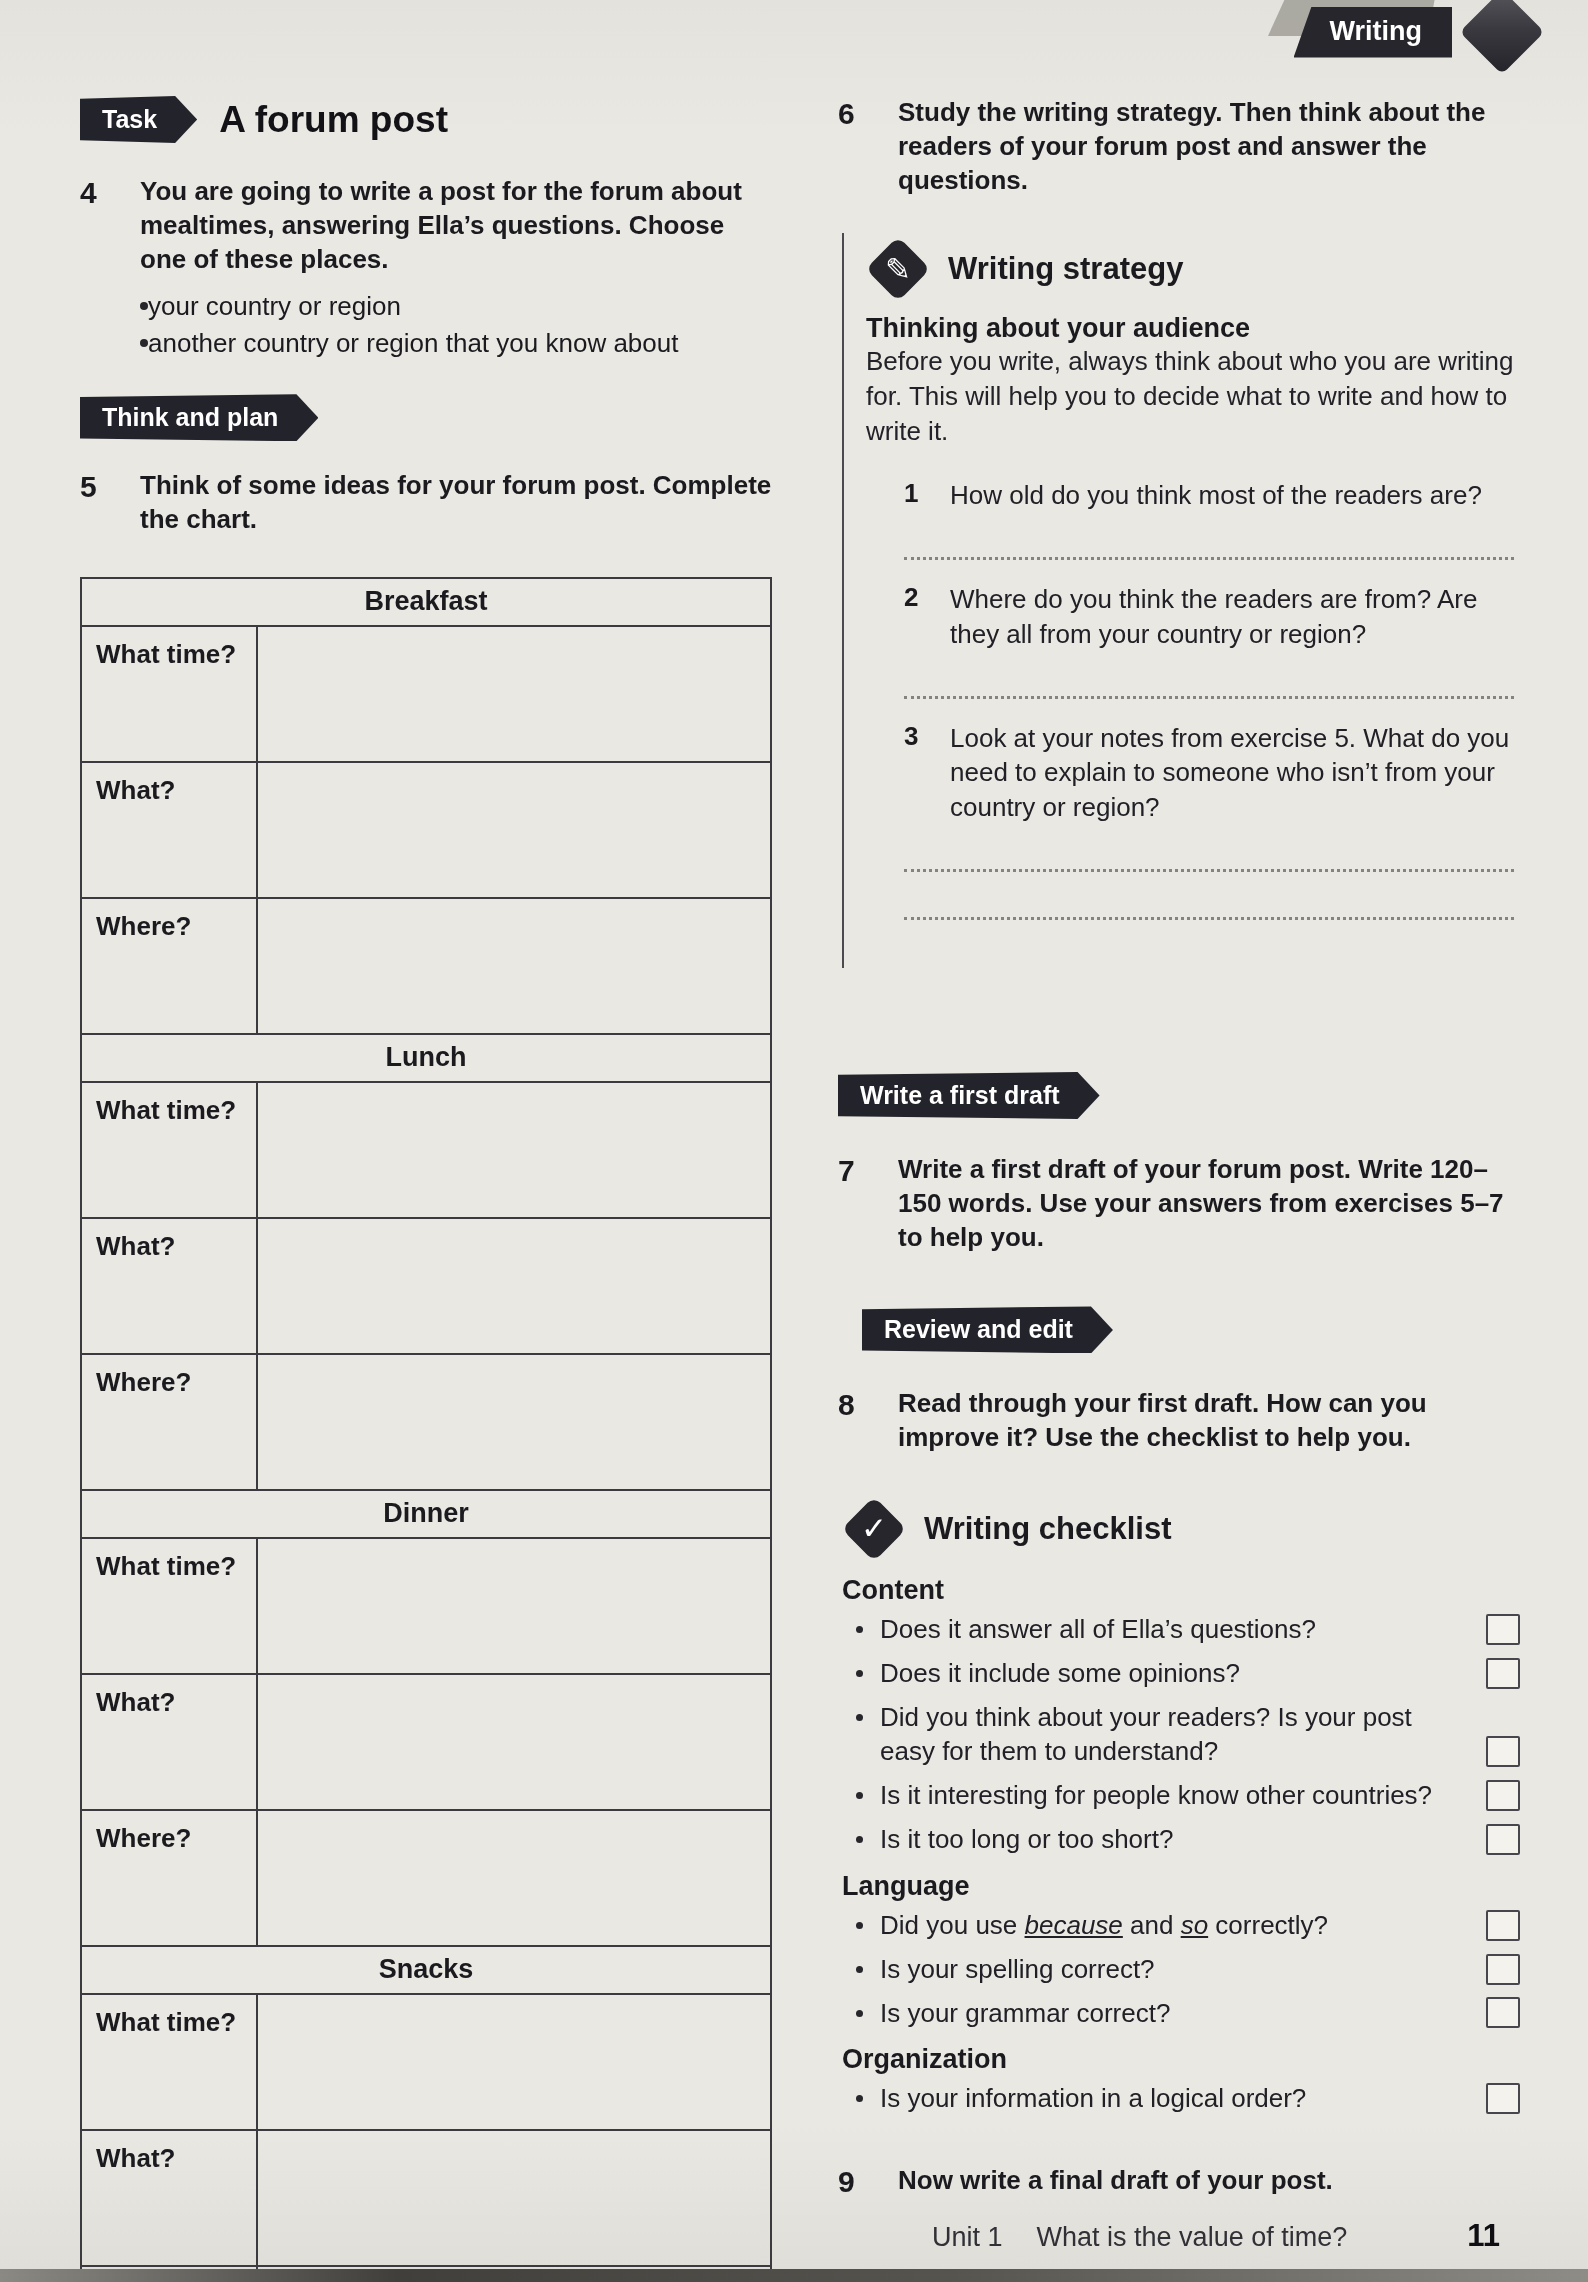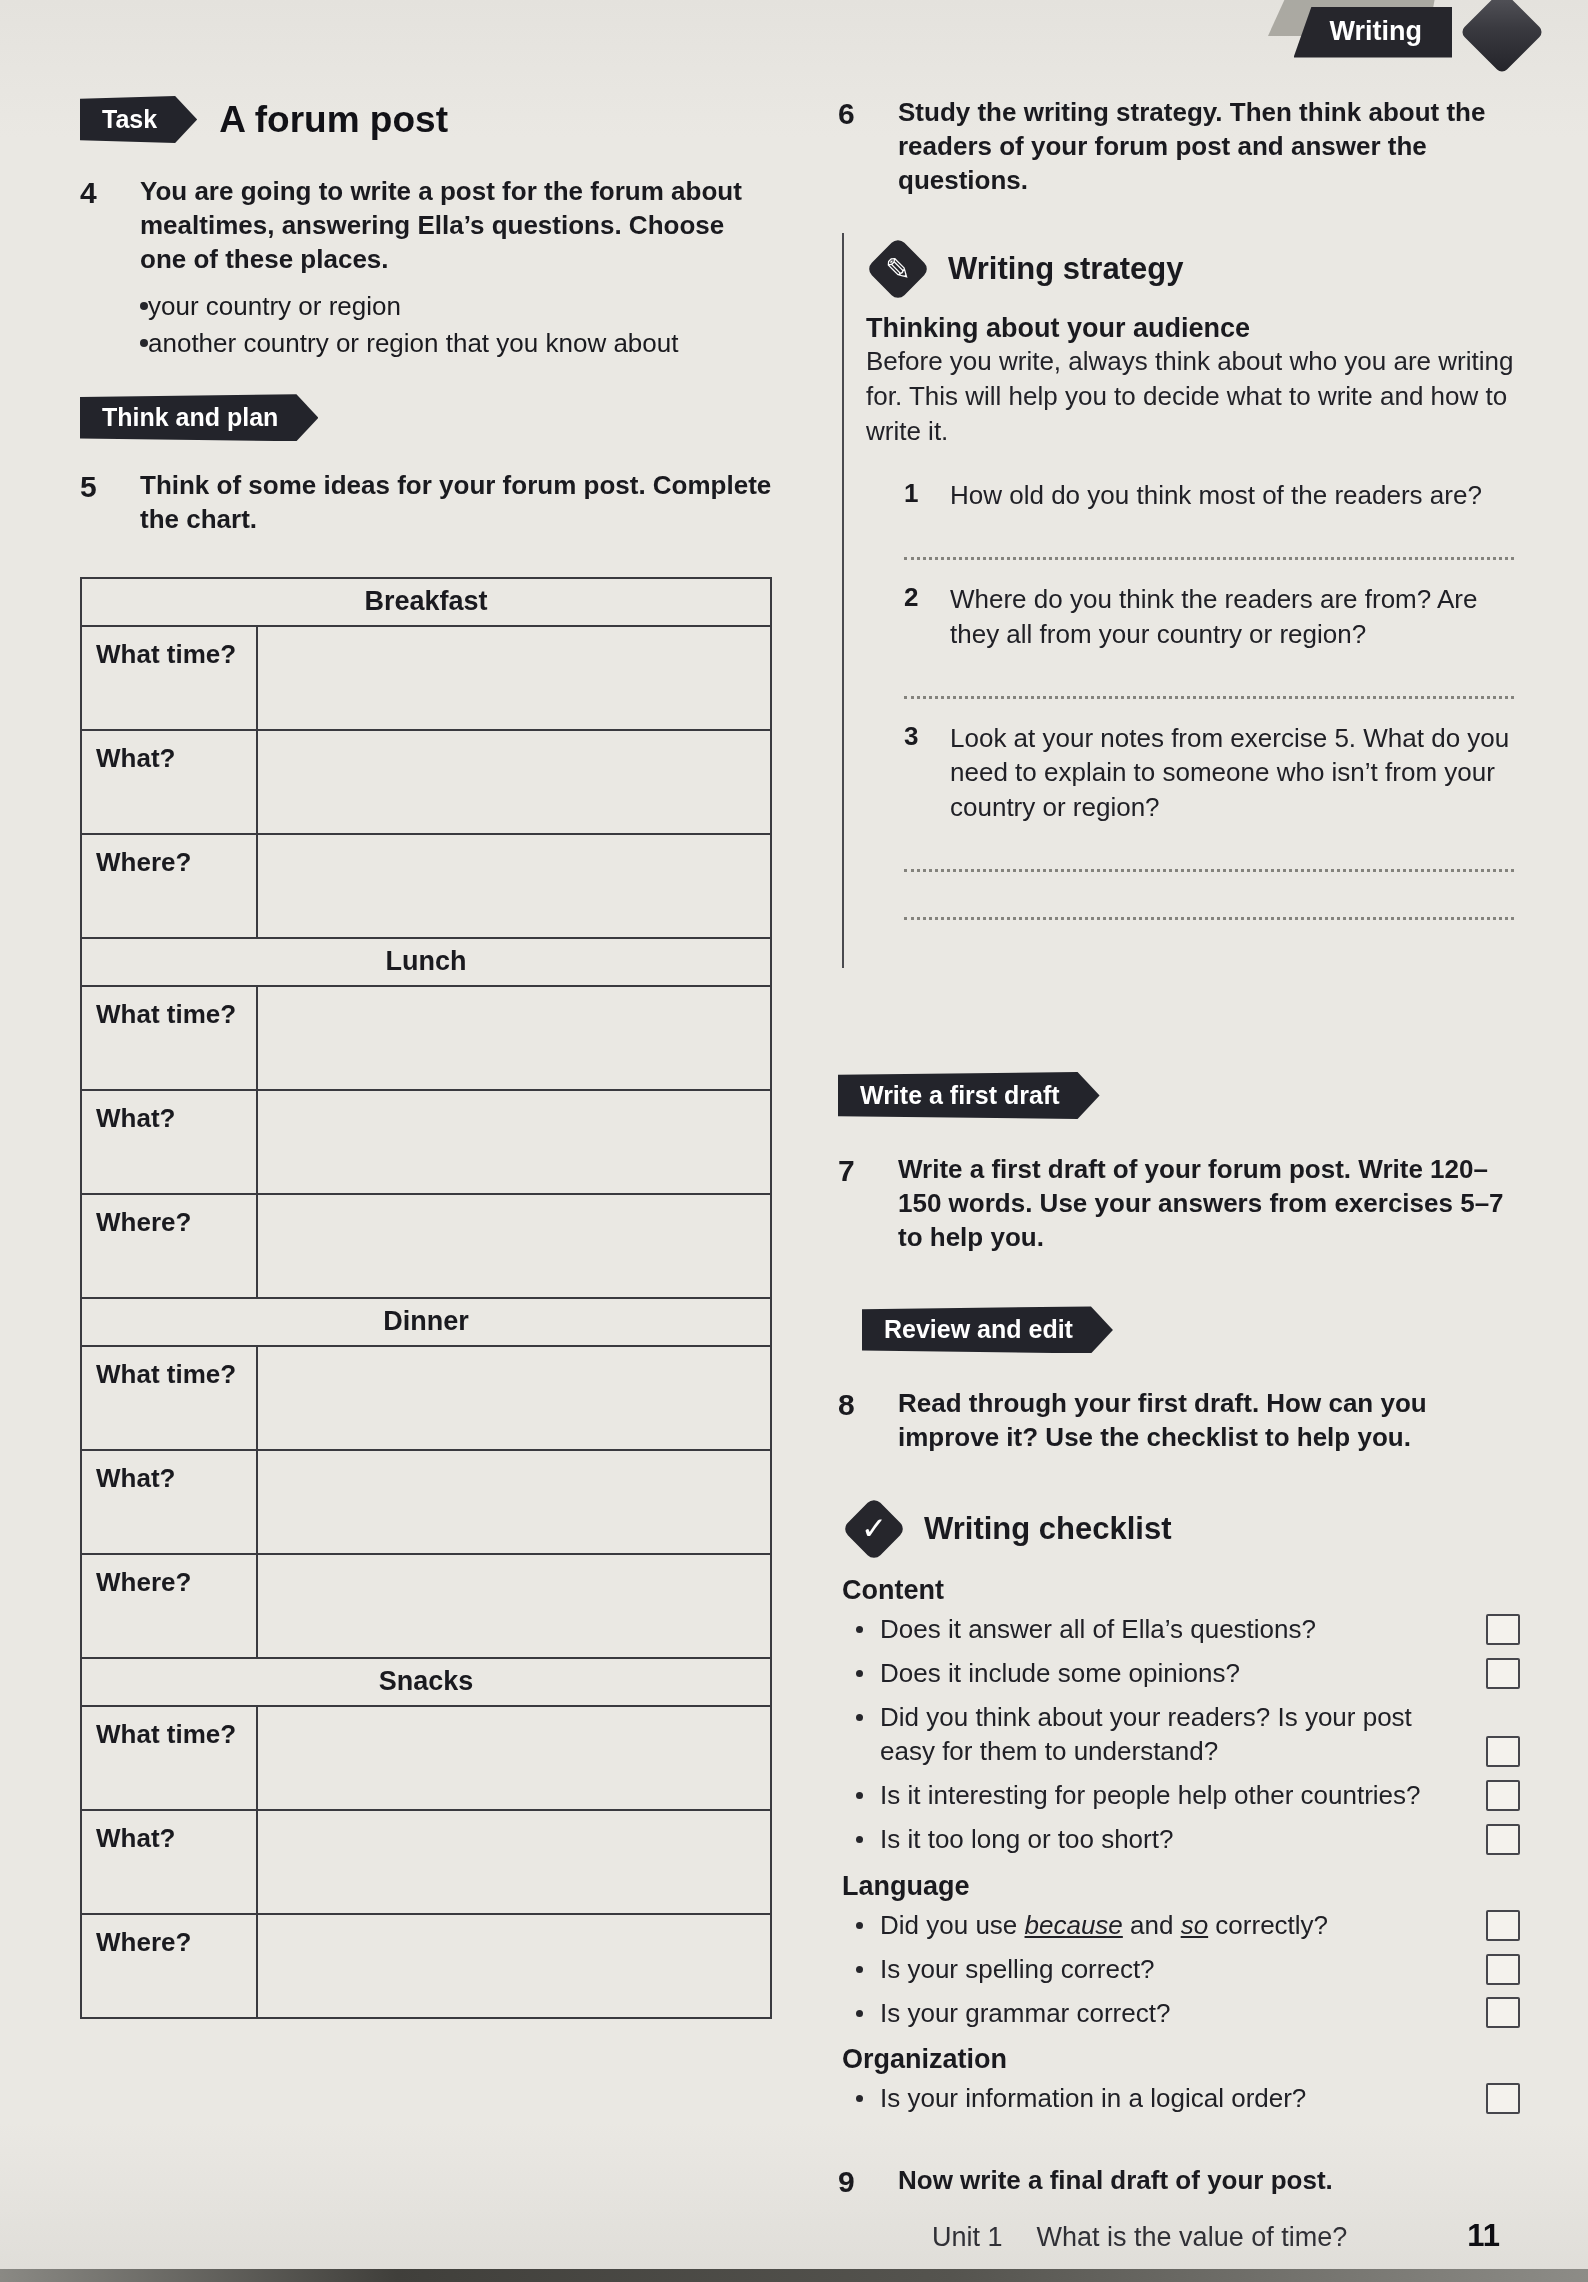--- a/index.html
+++ b/index.html
@@ -70,21 +70,21 @@
 
   
   .chart { width:100%; border-collapse:collapse; margin-top:40px; }
   .chart td { border:2.5px solid #3a3a3f; }
   .sec-cell {
     text-align:center; font-weight:700; font-size:27px;
     height:48px; padding:6px 10px;
   }
   .lbl-cell {
     width:176px; vertical-align:top; font-weight:700; font-size:26px;
-    padding:12px 10px 10px 14px; height:104px;
+    padding:12px 10px 10px 14px; height:136px;
   }
   .ans-cell { background:transparent; }
 
   
   .strategy {
     margin-top:36px; margin-left:4px;
     border-left:2.5px solid #4a4a4f;
     padding:4px 6px 26px 22px;
   }
   .strategy-head { display:flex; align-items:center; gap:18px; }
@@ -339,21 +339,21 @@
         <span class="cl-text">Does it include some opinions?</span>
         <span class="checkbox"></span>
       </div>
       <div class="cl-item">
         <span class="cl-dot"></span>
         <span class="cl-text">Did you think about your readers? Is your post easy for them to understand?</span>
         <span class="checkbox"></span>
       </div>
       <div class="cl-item">
         <span class="cl-dot"></span>
-        <span class="cl-text">Is it interesting for people help other countries?</span>
+        <span class="cl-text">Is it interesting for people know other countries?</span>
         <span class="checkbox"></span>
       </div>
       <div class="cl-item">
         <span class="cl-dot"></span>
         <span class="cl-text">Is it too long or too short?</span>
         <span class="checkbox"></span>
       </div>
 
       <h3 class="cl-heading">Language</h3>
 

